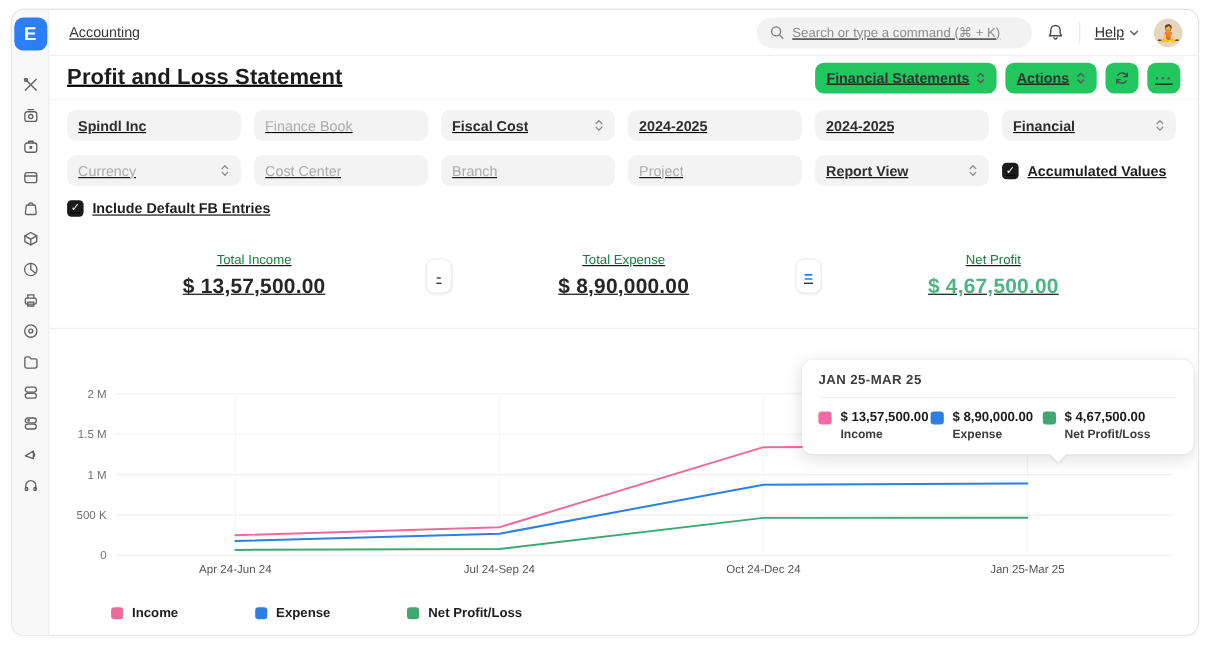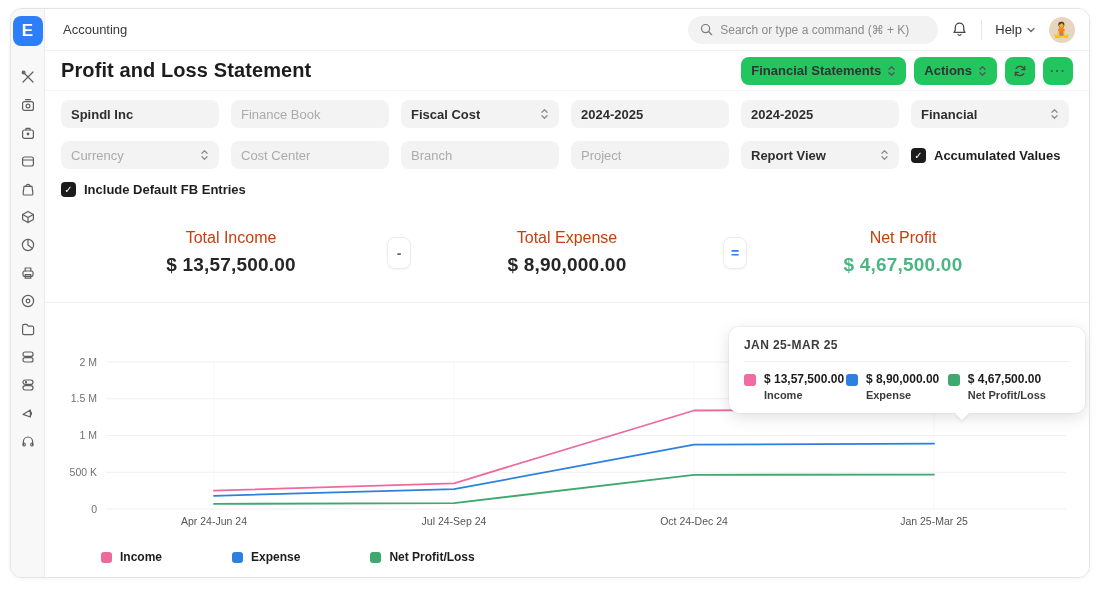--- a/index.html
+++ b/index.html
@@ -9,21 +9,21 @@
     background:#fff; border:1px solid #e4e4e4; border-radius:12px;
     box-shadow:0 1px 4px rgba(0,0,0,.05); overflow:hidden; display:flex;
   }
   
   .sidebar { width:34px; background:#f8f8f8; border-right:1px solid #ececec; display:flex; flex-direction:column; align-items:center; padding-top:7px; flex-shrink:0; }
   .logo { width:30px; height:30px; border-radius:8px; background:#2d7ff9; color:#fff; display:flex; align-items:center; justify-content:center; font-weight:bold; font-size:17px; cursor:pointer; margin-bottom:22px; }
   .side-icons { display:flex; flex-direction:column; gap:11px; align-items:center; }
   .side-btn { width:22px; height:17px; display:flex; align-items:center; justify-content:center; cursor:pointer; }
   .side-btn svg { stroke:#5f5f5f; fill:none; stroke-width:1.2; stroke-linecap:round; stroke-linejoin:round; }
   
-  .main { flex:1; display:flex; flex-direction:column; position:relative; background:#fff; }
+  .main { flex:1; display:flex; flex-direction:column; position:relative; background:#fff;text-decoration:underline; }
   .topbar { height:42px; border-bottom:1px solid #efefef; display:flex; align-items:center; padding:0 14px 0 18px; flex-shrink:0; }
   .app-title { font-size:13px; color:#3a3a3a; }
   .topbar-right { margin-left:auto; display:flex; align-items:center; gap:13px; }
   .search-pill { width:250px; height:28px; background:#f2f2f2; border-radius:14px; display:flex; align-items:center; padding:0 12px; gap:7px; cursor:text; }
   .search-pill input { border:none; outline:none; background:transparent; font-size:12px; color:#6e6e6e; width:100%; font-family:inherit; }
   .search-pill input::placeholder { color:#8b8b8b; }
   .icon-btn { background:none; border:none; cursor:pointer; display:flex; align-items:center; }
   .tb-divider { width:1px; height:20px; background:#e6e6e6; }
   .help { display:flex; align-items:center; gap:4px; font-size:13px; color:#2f2f2f; cursor:pointer; }
   .avatar { width:26px; height:26px; border-radius:50%; background:#e8d5bf; display:flex; align-items:center; justify-content:center; font-size:15px; cursor:pointer; overflow:hidden; }
@@ -41,21 +41,21 @@
   .pill .val { color:#2e2e2e; font-weight:600; white-space:nowrap; overflow:hidden; }
   .pill .ph { color:#ababab; font-weight:400; white-space:nowrap; overflow:hidden; }
   .pill .chev { margin-left:auto; display:flex; }
   .pill .chev svg { stroke:#8a8a8a; fill:none; stroke-width:1.4; stroke-linecap:round; stroke-linejoin:round; }
   .checkline { display:flex; align-items:center; gap:8px; cursor:pointer; }
   .checkbox { width:15px; height:15px; background:#1b1b1b; border-radius:4px; color:#fff; font-size:10px; display:flex; align-items:center; justify-content:center; flex-shrink:0; }
   .checkline span.lab { font-size:13px; font-weight:600; color:#1f1f1f; white-space:nowrap; }
   
   .summary { display:flex; align-items:center; margin-top:30px; padding:0 30px; flex-shrink:0; }
   .sum-block { flex:1; text-align:center; }
-  .sum-label { font-size:16px; color:#c2410c; margin-bottom:7px; }
+  .sum-label { font-size:12px; color:#15803d; margin-bottom:7px; }
   .sum-value { font-size:19px; font-weight:bold; color:#262626; letter-spacing:.2px; }
   .op-box { width:24px; height:32px; background:#fff; border:1px solid #ececec; border-radius:8px; box-shadow:0 1px 2px rgba(0,0,0,.05); display:flex; align-items:center; justify-content:center; font-size:14px; font-weight:bold; color:#6b6b6b; flex-shrink:0; }
   .op-box.eq { color:#2d7ff9; }
   .section-divider { height:1px; background:#efefef; margin-top:26px; flex-shrink:0; }
   
   .chart-section { flex:1; position:relative; }
   .chart-svg { position:absolute; left:0; top:24px; }
   .legend { position:absolute; left:56px; bottom:13px; display:flex; gap:70px; }
   .legend-item { display:flex; align-items:center; gap:8px; }
   .legend-swatch { width:11px; height:11px; border-radius:3px; }

